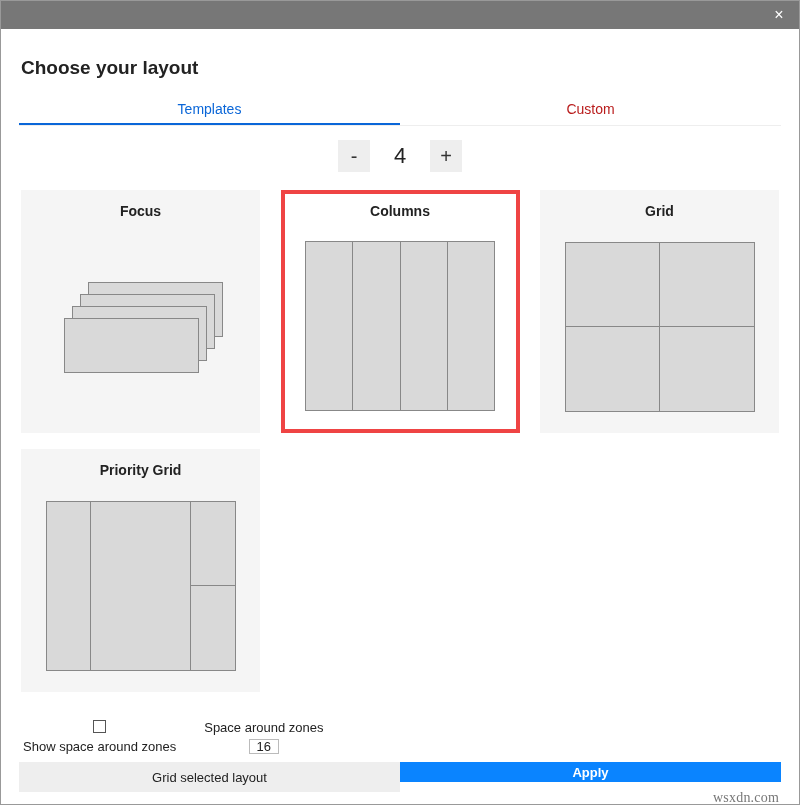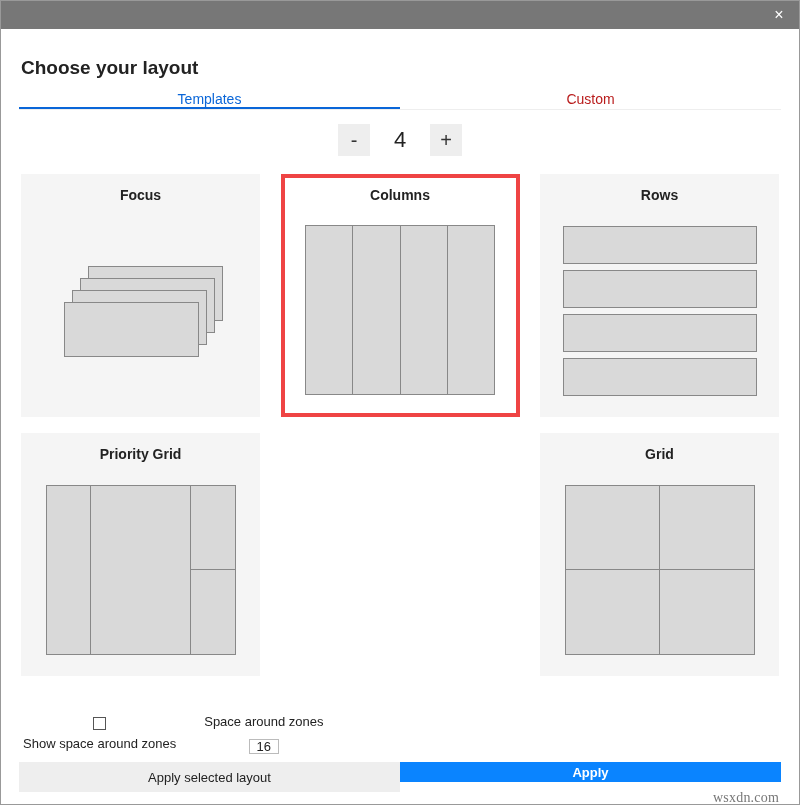--- a/index.html
+++ b/index.html
@@ -32,31 +32,31 @@
     align-items: center;
     justify-content: center;
     cursor: pointer;
   }
   .content {
     padding: 18px 18px 0 18px;
   }
   h1.page-title {
     font-size: 19px;
     font-weight: 600;
-    margin: 10px 0 4px 2px;
+    margin: 10px 0 14px 2px;
   }
   .tabs {
     display: flex;
     border-bottom: 1px solid #eee;
     margin-bottom: 14px;
   }
   .tab {
     flex: 1;
     text-align: center;
-    padding: 8px 0 0 0;
+    padding: 8px 0 6px 0;
     font-size: 14px;
     cursor: pointer;
   }
   .tab.active {
     color: #0a66d8;
     border-bottom: 2px solid #0a66d8;
     font-weight: 400;
   }
   .tab.inactive {
     color: #b91c1c;
@@ -297,69 +297,58 @@
         <div class="preview">
           <div class="cols">
             <div class="zone-box"></div>
             <div class="zone-box"></div>
             <div class="zone-box"></div>
             <div class="zone-box"></div>
           </div>
         </div>
       </div>
 
+
       <div class="card">
-        <div class="label">Rows</div>
+        <div class="label">Grid</div>
         <div class="preview">
-          <div class="rws">
+          <div class="grd">
             <div class="zone-box"></div>
             <div class="zone-box"></div>
             <div class="zone-box"></div>
             <div class="zone-box"></div>
           </div>
         </div>
       </div>
 
       <div class="card">
         <div class="label">Priority Grid</div>
         <div class="preview">
           <div class="pgrd">
             <div class="zone-box big"></div>
             <div class="zone-box big"></div>
             <div class="zone-box"></div>
             <div class="zone-box"></div>
           </div>
         </div>
       </div>
 
-      <div class="card">
-        <div class="label">Grid</div>
-        <div class="preview">
-          <div class="grd">
-            <div class="zone-box"></div>
-            <div class="zone-box"></div>
-            <div class="zone-box"></div>
-            <div class="zone-box"></div>
-          </div>
-        </div>
-      </div>
-
     </div>
   </div>
 
   <div class="footer">
     <div class="chk-wrap">
       <div class="chk"></div>
       <span>Show space around zones</span>
     </div>
-    <div class="chk-wrap" style="gap:10px;">
+    <div class="chk-wrap" style="gap:4px;">
       <span>Space around zones</span>
       <div class="sp-input">16</div>
     </div>
   </div>
 
   <div class="action-row">
-    <div class="btn-secondary">Apply selected layout</div>
+    <div class="btn-secondary">Grid selected layout</div>
     <div class="btn-primary">Apply</div>
   </div>
 
   <div class="watermark">wsxdn.com</div>
 </div>
 
 </body></html>

